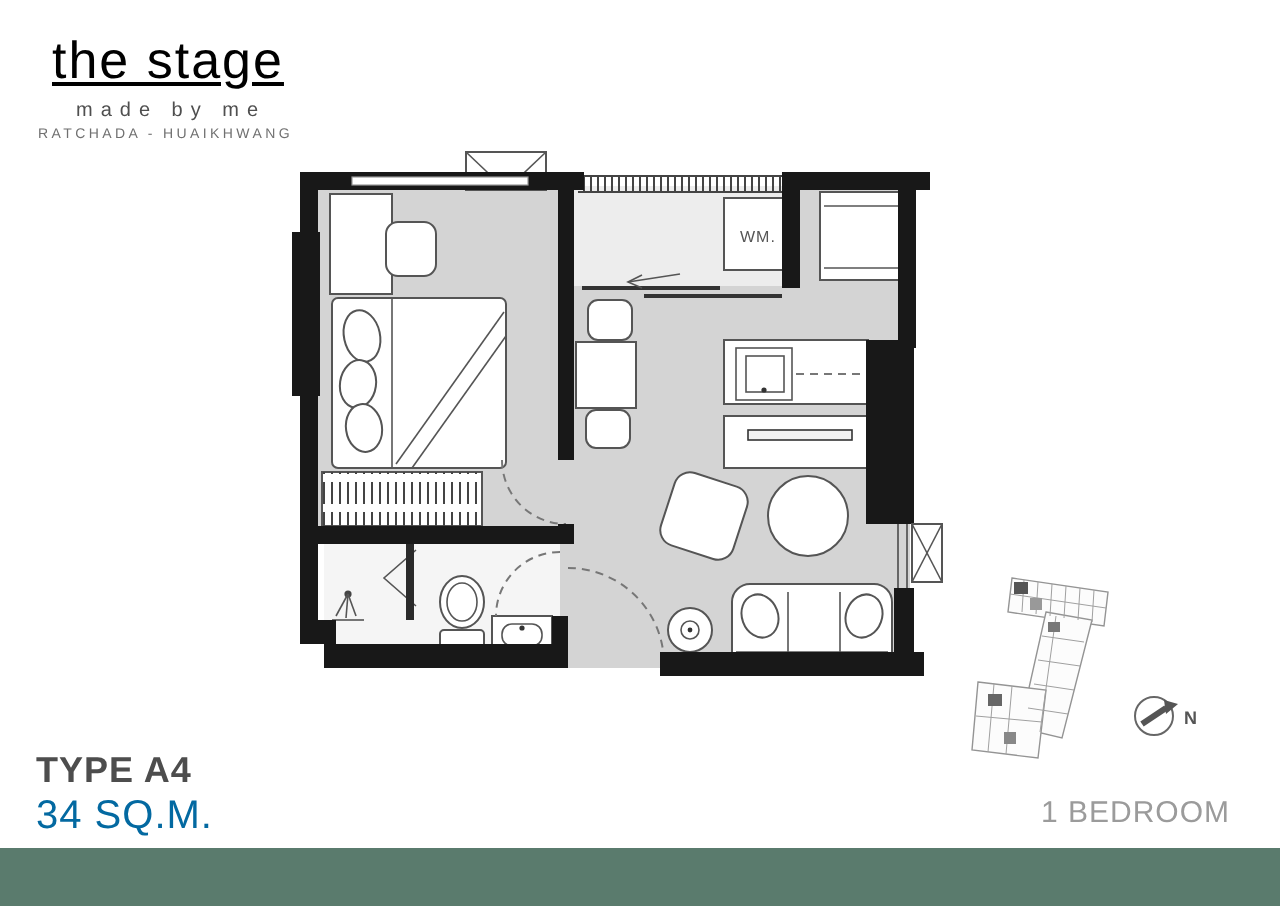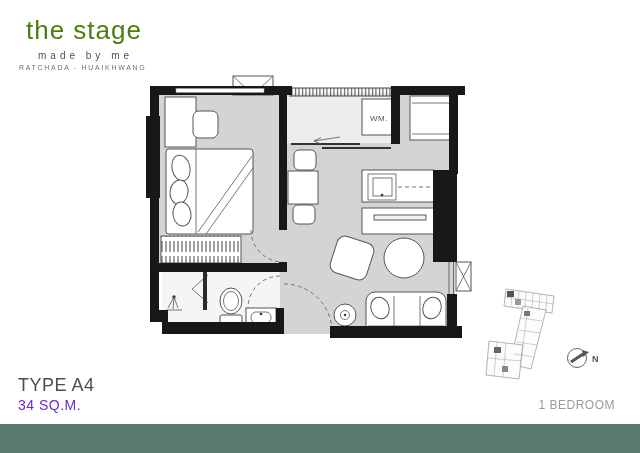--- a/index.html
+++ b/index.html
@@ -2,39 +2,40 @@
 <html style="--accent-band: #5a7b6d; --wall: #181818; --room-fill: #d4d4d4; --balcony-fill: #ededed; --bathroom-fill: #f5f5f5;"><head>
 <meta charset="utf-8">
 <style>
   html,body{margin:0;padding:0;}
   body{
     width:640px;height:453px;position:relative;overflow:hidden;
     background:#ffffff;font-family:"Liberation Sans", sans-serif;
   }
   .abs{position:absolute;}
   .brand-name{
-    left:26px;top:15px;font-size:26px;font-weight:300;color:#4d7c0f;
+    left:26px;top:15px;font-size:26px;font-weight:300;color:#000000;
     letter-spacing:1px;
+    text-decoration:underline;
   }
   .brand-tagline{
     left:38px;top:50px;font-size:10px;color:#4f4f4f;letter-spacing:4px;
   }
   .brand-location{
     left:19px;top:64px;font-size:7px;color:#707070;letter-spacing:1.7px;
   }
   .type-label{
-    left:18px;top:375px;font-size:18px;font-weight:normal;color:#4d4d4d;
+    left:18px;top:375px;font-size:18px;font-weight:bold;color:#4d4d4d;
     letter-spacing:0.5px;
     text-align:center;
   }
   .area-label{
-    left:18px;top:397px;font-size:14px;color:#6d28d9;letter-spacing:0.5px;
+    left:18px;top:397px;font-size:20px;color:#0369a1;letter-spacing:0.5px;
   }
   .bedroom-label{
-    right:25px;top:398px;font-size:12px;color:#9b9b9b;letter-spacing:0.5px;
+    right:25px;top:398px;font-size:15px;color:#9b9b9b;letter-spacing:0.5px;
   }
   .accent-band{
     left:0;bottom:0;width:640px;height:29px;background:var(--accent-band,#5a7b6d);
   }
   svg{position:absolute;left:0;top:0;}
   .wall{fill:var(--wall,#181818);}
   .room{fill:var(--room-fill,#d4d4d4);}
   .balc{fill:var(--balcony-fill,#ededed);}
   .bath{fill:var(--bathroom-fill,#f5f5f5);}
   .furn{fill:#ffffff;stroke:#555555;stroke-width:1;}

